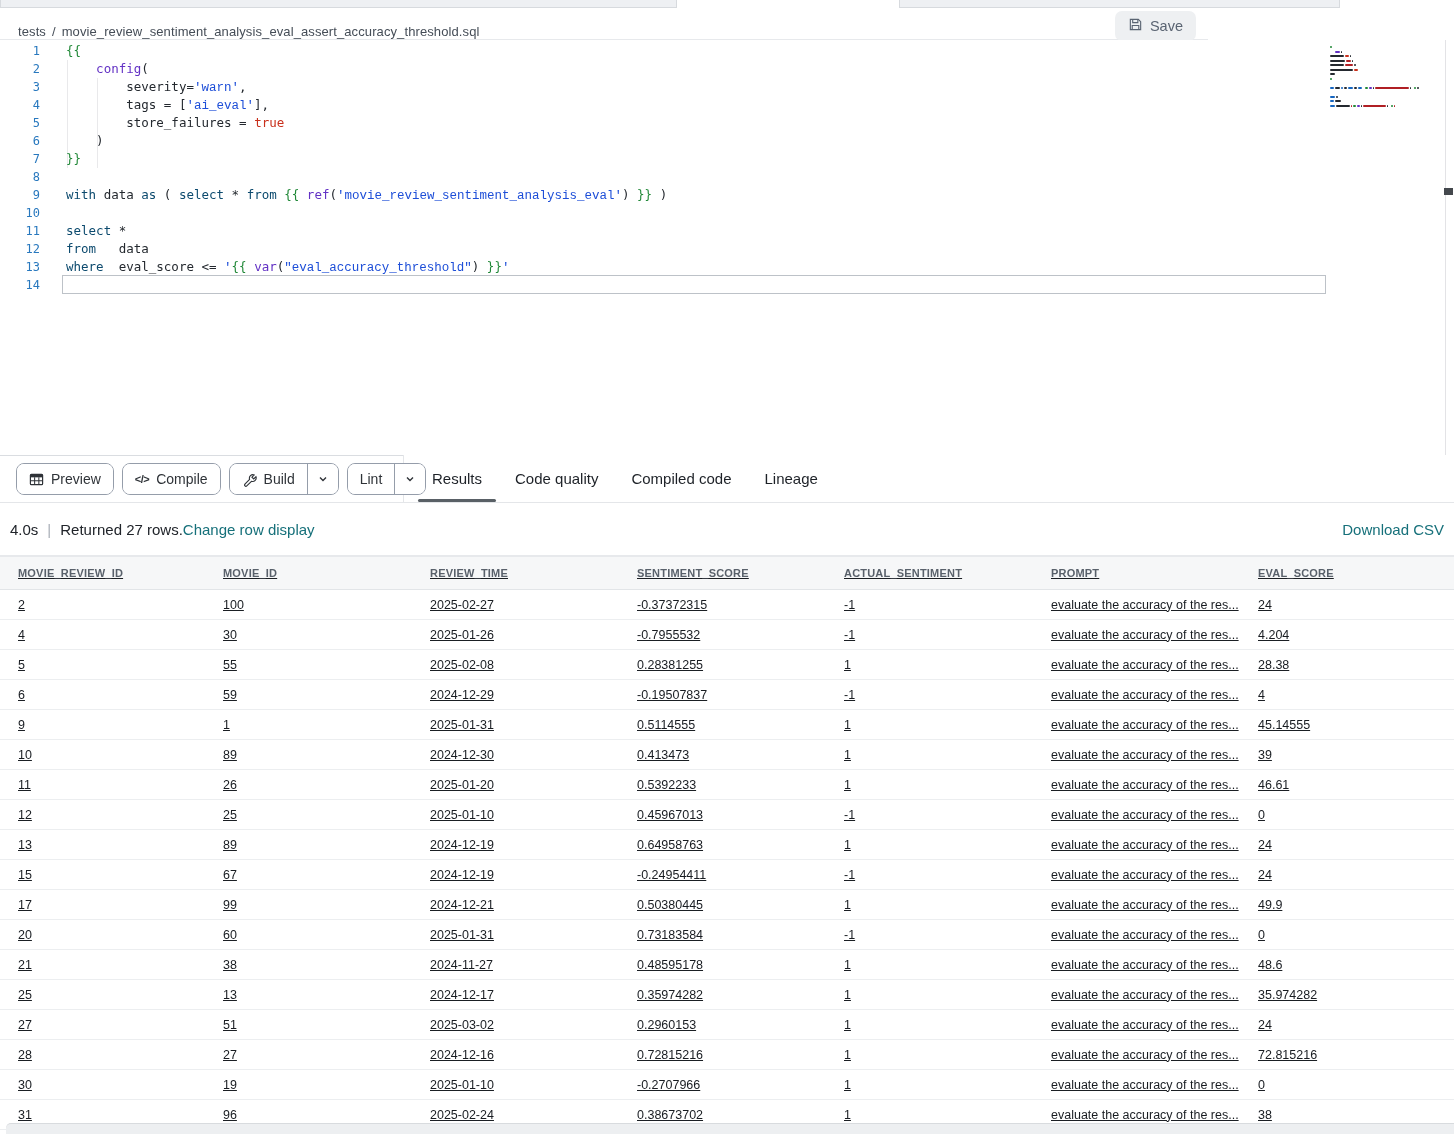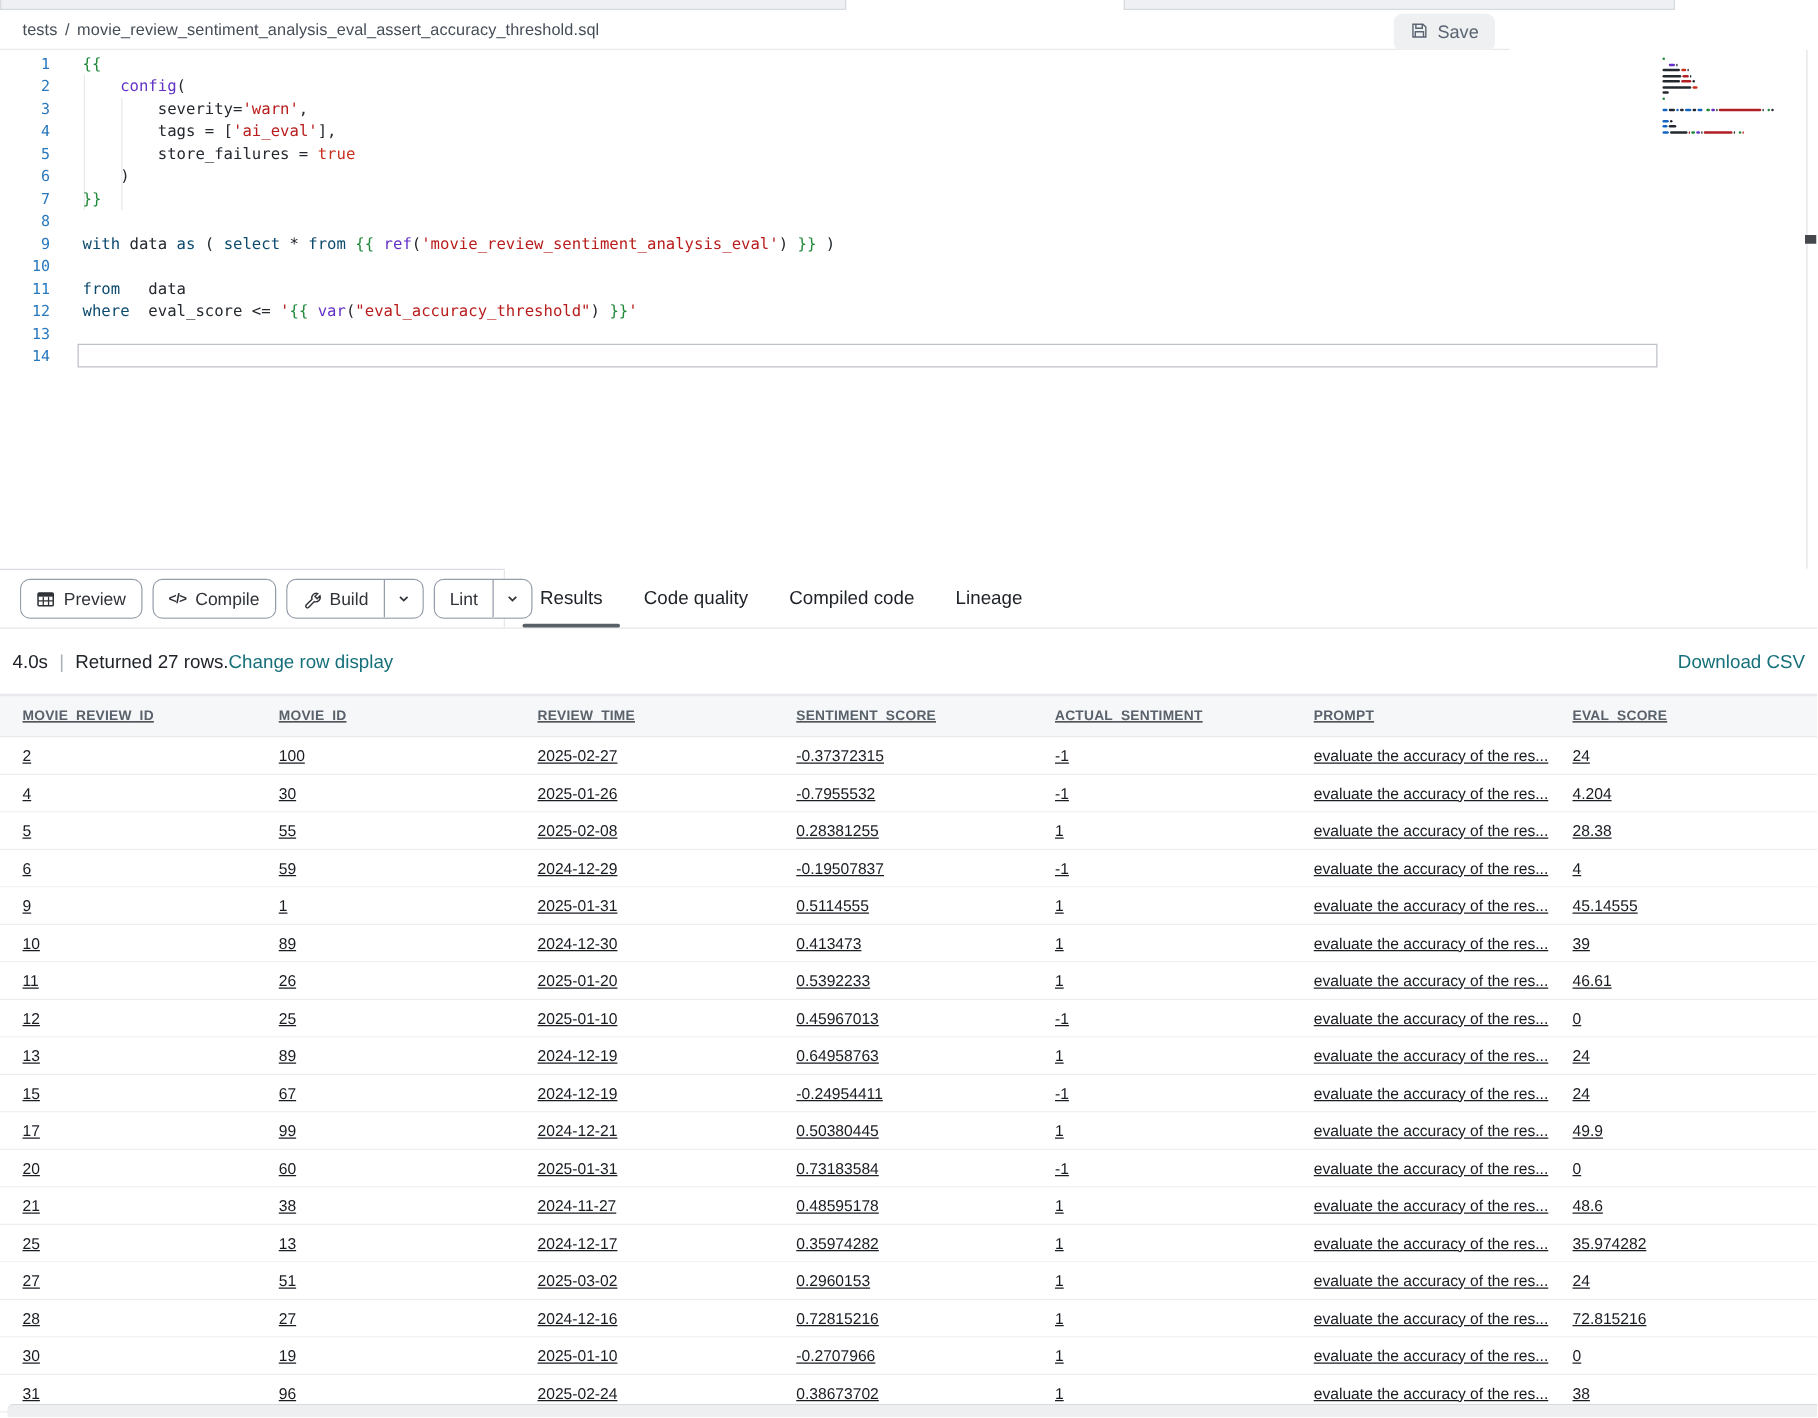--- a/index.html
+++ b/index.html
@@ -5,35 +5,35 @@
   * { margin:0; padding:0; box-sizing:border-box; }
   html,body { background:#fff; }
   body { font-family:"Liberation Sans", sans-serif; color:#1b1f24; }
   #app { position:relative; width:1454px; height:1134px; background:#fff; overflow:hidden; }
 
   
   .top-strip { position:absolute; left:0; top:0; width:1454px; height:8px; background:#fff; }
   .top-strip .tabblock { position:absolute; top:0; height:8px; background:#eef0f3; border:1px solid #d7dade; border-top:none; }
 
   
-  .header-bar { position:absolute; left:0; top:8px; width:1208px; height:32px; background:#fff; border-bottom:1px solid #e7e9ec; display:flex; align-items:center; }
+  .header-bar { position:absolute; left:0; top:8px; width:1208px; height:32px; background:#fff; border-bottom:1px solid #e7e9ec; display:flex; align-items:flex-end; }
   .breadcrumb { margin-left:18px; font-size:13px; color:#454d57; letter-spacing:.1px; display:flex; gap:6px; }
   .save-btn { position:absolute; right:12px; top:-4px; height:30px; background:#eef0f2; border:none; border-radius:7px; display:flex; align-items:center; gap:7px; padding:0 13px; font-size:14.5px; color:#5a6472; font-family:inherit; cursor:pointer; }
 
   
   .editor { position:absolute; left:0; top:40px; width:1454px; height:415px; background:#fff; font-family:"DejaVu Sans Mono", monospace; font-size:12.5px; }
   .editor-track { position:absolute; right:8px; top:0; bottom:0; border-left:1px solid #e3e3e6; }
   .editor-thumb { position:absolute; right:1px; top:148px; width:9px; height:7px; background:#44484d; }
   .gutter { position:absolute; left:0; top:2px; width:40px; text-align:right; color:#2878be; font-size:12px; }
   .gutter div { height:18px; line-height:18px; }
   .code-lines { position:absolute; left:66px; top:2px; right:120px; }
   .code-line { height:18px; line-height:18px; white-space:pre; }
   .tok-plain { color:#24292f; }
   .tok-kw { color:#0c4a6e;margin-top:48px; }
-  .tok-string { color:#b91c1c; }
+  .tok-string { color:#1d4ed8;font-family:Liberation Mono, monospace; }
   .tok-value { color:#c9301c; }
   .tok-func { color:#6332c5; }
   .tok-jinja { color:#208837; }
   .indent-guide { position:absolute; width:1px; background:#e9e9eb; }
   .active-line { position:absolute; left:62px; top:235px; width:1264px; height:19px; border:1px solid #bdc2c8; pointer-events:none; }
   .minimap { position:absolute; left:1330px; top:6px; width:100px; }
   .mm-row { display:flex; gap:1px; height:2px; margin-bottom:2.5px; }
   .mm-seg { height:2px; border-radius:1px; }
 
   
@@ -117,20 +117,21 @@
         <div class="code-line"><span class="tok-jinja">{{</span></div>
         <div class="code-line"><span class="tok-plain">    </span><span class="tok-func">config</span><span class="tok-plain">(</span></div>
         <div class="code-line"><span class="tok-plain">        severity=</span><span class="tok-string">'warn'</span><span class="tok-plain">,</span></div>
         <div class="code-line"><span class="tok-plain">        tags = [</span><span class="tok-string">'ai_eval'</span><span class="tok-plain">],</span></div>
         <div class="code-line"><span class="tok-plain">        store_failures = </span><span class="tok-value">true</span></div>
         <div class="code-line"><span class="tok-plain">    )</span></div>
         <div class="code-line"><span class="tok-jinja">}}</span></div>
         <div class="code-line"></div>
         <div class="code-line"><span class="tok-kw">with</span><span class="tok-plain"> data </span><span class="tok-kw">as</span><span class="tok-plain"> ( </span><span class="tok-kw">select</span><span class="tok-plain"> * </span><span class="tok-kw">from</span><span class="tok-plain"> </span><span class="tok-jinja">{{ </span><span class="tok-func">ref</span><span class="tok-plain">(</span><span class="tok-string">'movie_review_sentiment_analysis_eval'</span><span class="tok-plain">)</span><span class="tok-plain"> </span><span class="tok-jinja">}}</span><span class="tok-plain"> )</span></div>
         <div class="code-line"></div>
+        <div class="code-line"><span class="tok-kw">select</span><span class="tok-plain"> *</span></div>
         <div class="code-line"><span class="tok-kw">from</span><span class="tok-plain">   data</span></div>
         <div class="code-line"><span class="tok-kw">where</span><span class="tok-plain">  eval_score &lt;= </span><span class="tok-string">'</span><span class="tok-jinja">{{ </span><span class="tok-func">var</span><span class="tok-plain">(</span><span class="tok-string">"eval_accuracy_threshold"</span><span class="tok-plain">)</span><span class="tok-plain"> </span><span class="tok-jinja">}}</span><span class="tok-string">'</span></div>
       </div>
     <div class="active-line"></div>
     <div class="minimap" id="minimap">
         <div class="mm-row">
           <span class="mm-seg" style="width: 2px; background: rgb(32, 136, 55);"></span>
         </div>
         <div class="mm-row">
           <span class="mm-seg" style="width: 4px; background: transparent;"></span>

